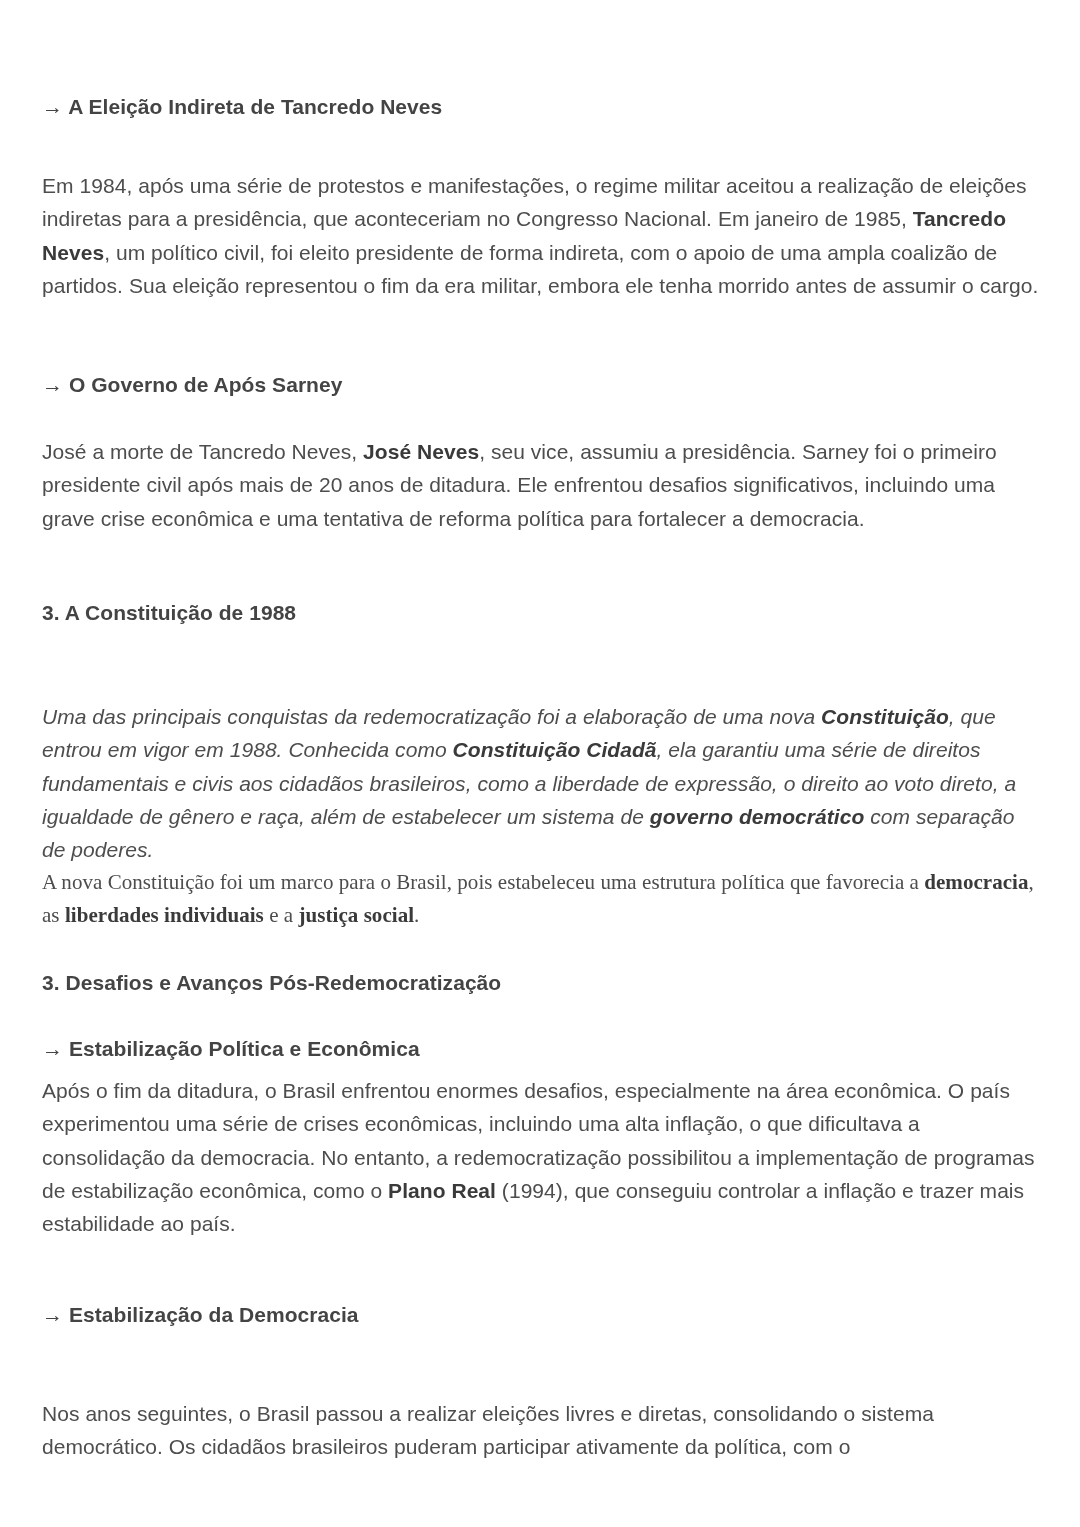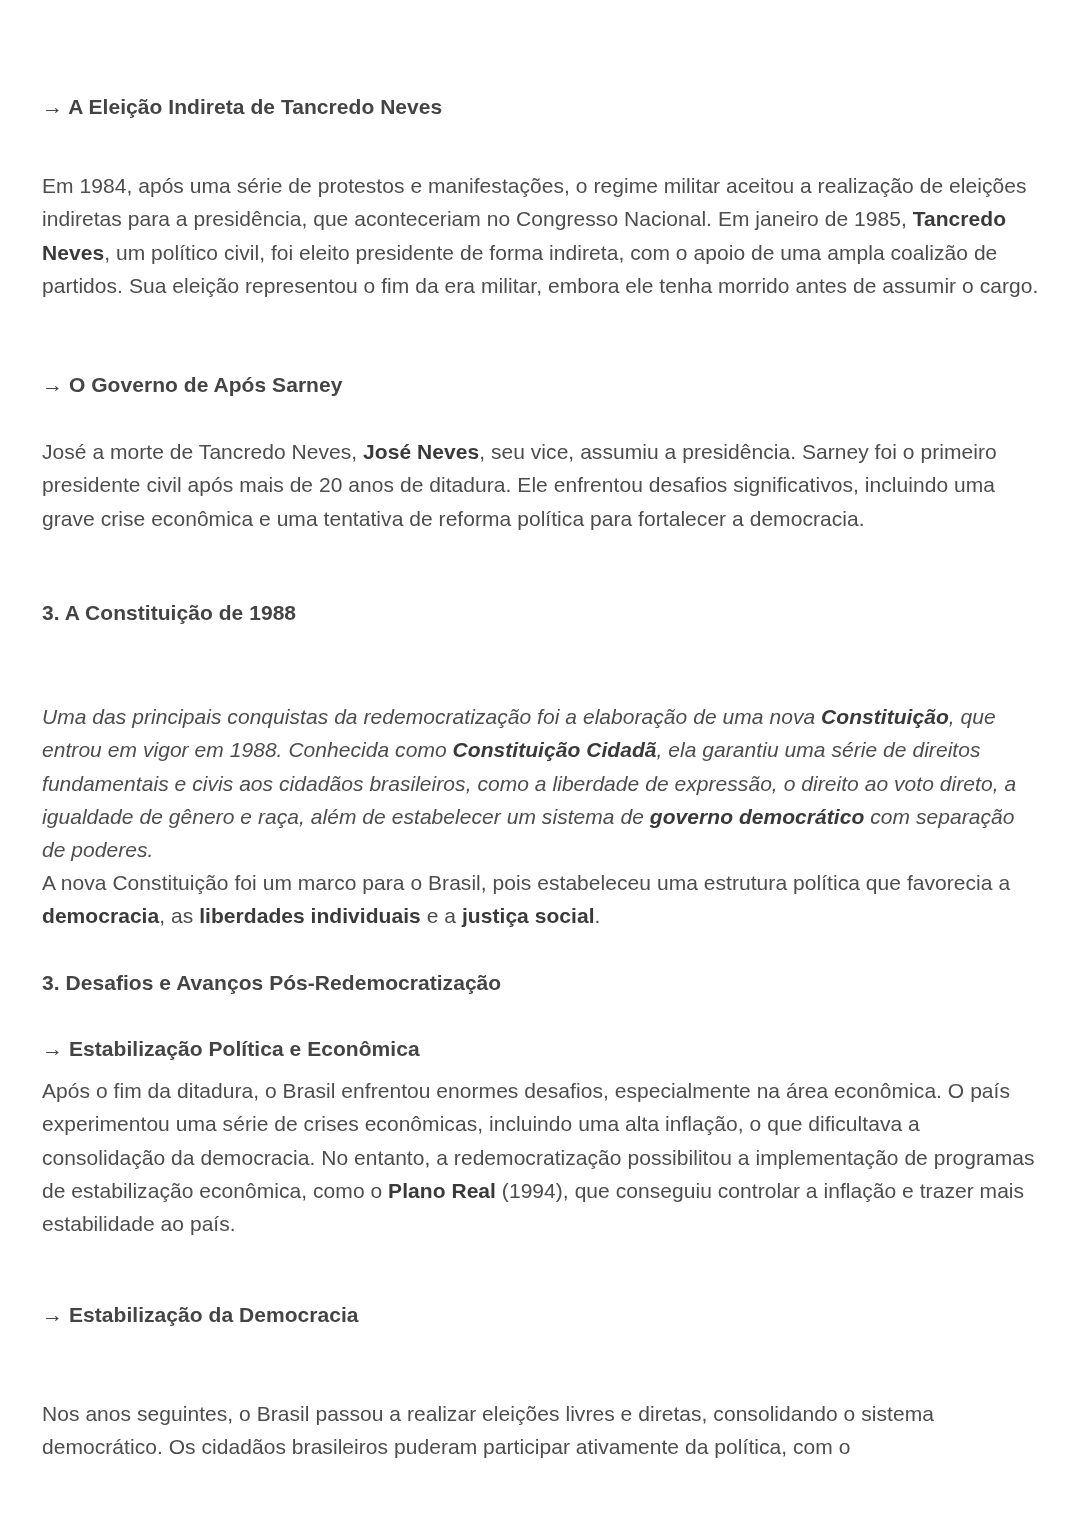--- a/index.html
+++ b/index.html
@@ -60,21 +60,21 @@
   </div>
 
   <div class="block heading" style="top:596px;">
     <span>3. A Constituição de 1988</span>
   </div>
 
   <div class="block" style="top:700px;font-style:italic;">
     <span>Uma das principais conquistas da redemocratização foi a elaboração de uma nova </span><b>Constituição</b><span>, que entrou em vigor em 1988. Conhecida como </span><b>Constituição Cidadã</b><span>, ela garantiu uma série de direitos fundamentais e civis aos cidadãos brasileiros, como a liberdade de expressão, o direito ao voto direto, a igualdade de gênero e raça, além de estabelecer um sistema de </span><b>governo democrático</b><span> com separação de poderes.</span>
   </div>
 
-  <div class="block" style="top:866px;">
+  <div class="block" style="top:866px;font-family:Liberation Serif, serif;">
     <span>A nova Constituição foi um marco para o Brasil, pois estabeleceu uma estrutura política que favorecia a </span><b>democracia</b><span>, as </span><b>liberdades individuais</b><span> e a </span><b>justiça social</b><span>.</span>
   </div>
 
   <div class="block heading" style="top:966px;">
     <span>3. Desafios e Avanços Pós-Redemocratização</span>
   </div>
 
   <div class="block heading" style="top:1032px;">
     <span>→</span>
     <span>Estabilização Política e Econômica</span>

